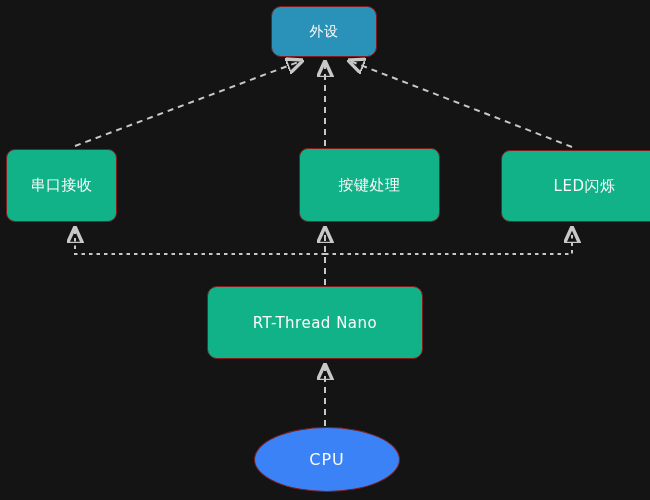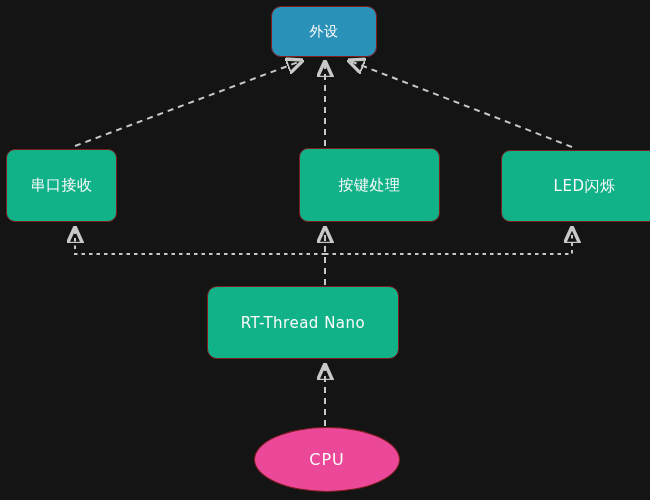--- a/index.html
+++ b/index.html
@@ -19,22 +19,22 @@
     font-size:15px;
     letter-spacing:0.5px;
     text-align:center;
     z-index:2;
   }
   .rect{border-radius:9px;background:#12b289;}
   #node-peripheral{left:271px;top:6px;width:106px;height:51px;background:#2a92b8;border-radius:10px;font-size:14px;}
   #node-serial{left:6px;top:149px;width:111px;height:73px;}
   #node-key{left:257px;top:148px;width:141px;height:74px;margin-left:42px;}
   #node-led{left:501px;top:150px;width:167px;height:72px;}
-  #node-rtthread{left:207px;top:286px;width:192px;height:73px;border-radius:10px;}
-  #node-cpu{left:254px;top:427px;width:146px;height:65px;background:#ec4899;border-radius:50%;font-size:16px;letter-spacing:1px;}
+  #node-rtthread{left:207px;top:286px;width:216px;height:73px;border-radius:10px;}
+  #node-cpu{left:254px;top:427px;width:146px;height:65px;background:#3b82f6;border-radius:50%;font-size:16px;letter-spacing:1px;}
   svg#edges{position:absolute;left:0;top:0;z-index:1;}
   svg#edges path{fill:none;stroke:#c8c8c8;stroke-width:2;}
   .dash-long{stroke-dasharray:6 5;}
   .dash-short{stroke-dasharray:3.5 4;}
 </style>
 </head>
 <body>
 
 <div id="canvas">
 

